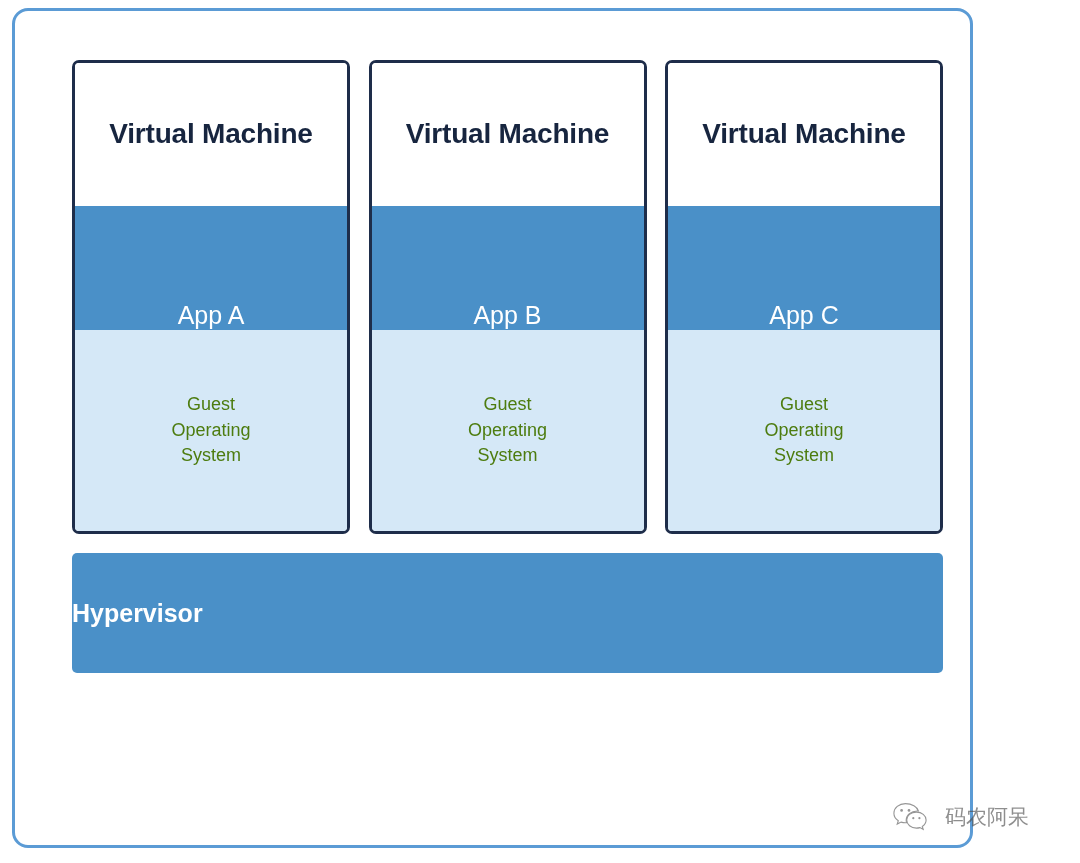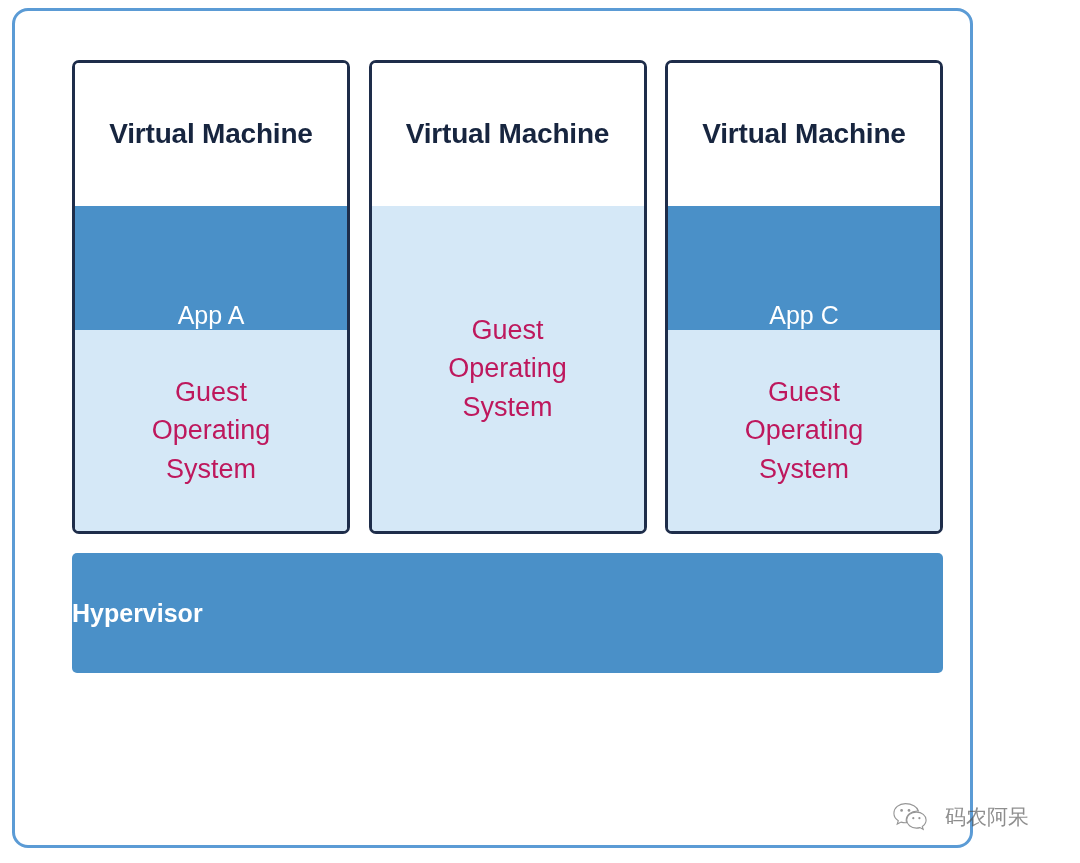--- a/index.html
+++ b/index.html
@@ -90,22 +90,22 @@
 
   .vm-os-zone {
     flex: 1 1 auto;
     background: #d5e8f7;
     display: flex;
     align-items: center;
     justify-content: center;
   }
 
   .vm-os-label {
-    font-size: 27px;
-    color: #be185d;
+    font-size: 18px;
+    color: #4d7c0f;
     text-align: center;
     line-height: 1.42;
     white-space: pre-line;
   }
 
   
   .layer-bar {
     position: absolute;
     left: 57px;
     width: 871px;
@@ -176,20 +176,23 @@
         <div class="vm-os-zone">
           <div class="vm-os-label">Guest
 Operating
 System</div>
         </div>
       </div>
 
       <div class="vm-card">
         <div class="vm-title-zone">
           <div class="vm-title">Virtual Machine</div>
+        </div>
+        <div class="vm-app-zone">
+          <div class="vm-app-label">App B</div>
         </div>
         <div class="vm-os-zone">
           <div class="vm-os-label">Guest
 Operating
 System</div>
         </div>
       </div>
 
       <div class="vm-card">
         <div class="vm-title-zone">

